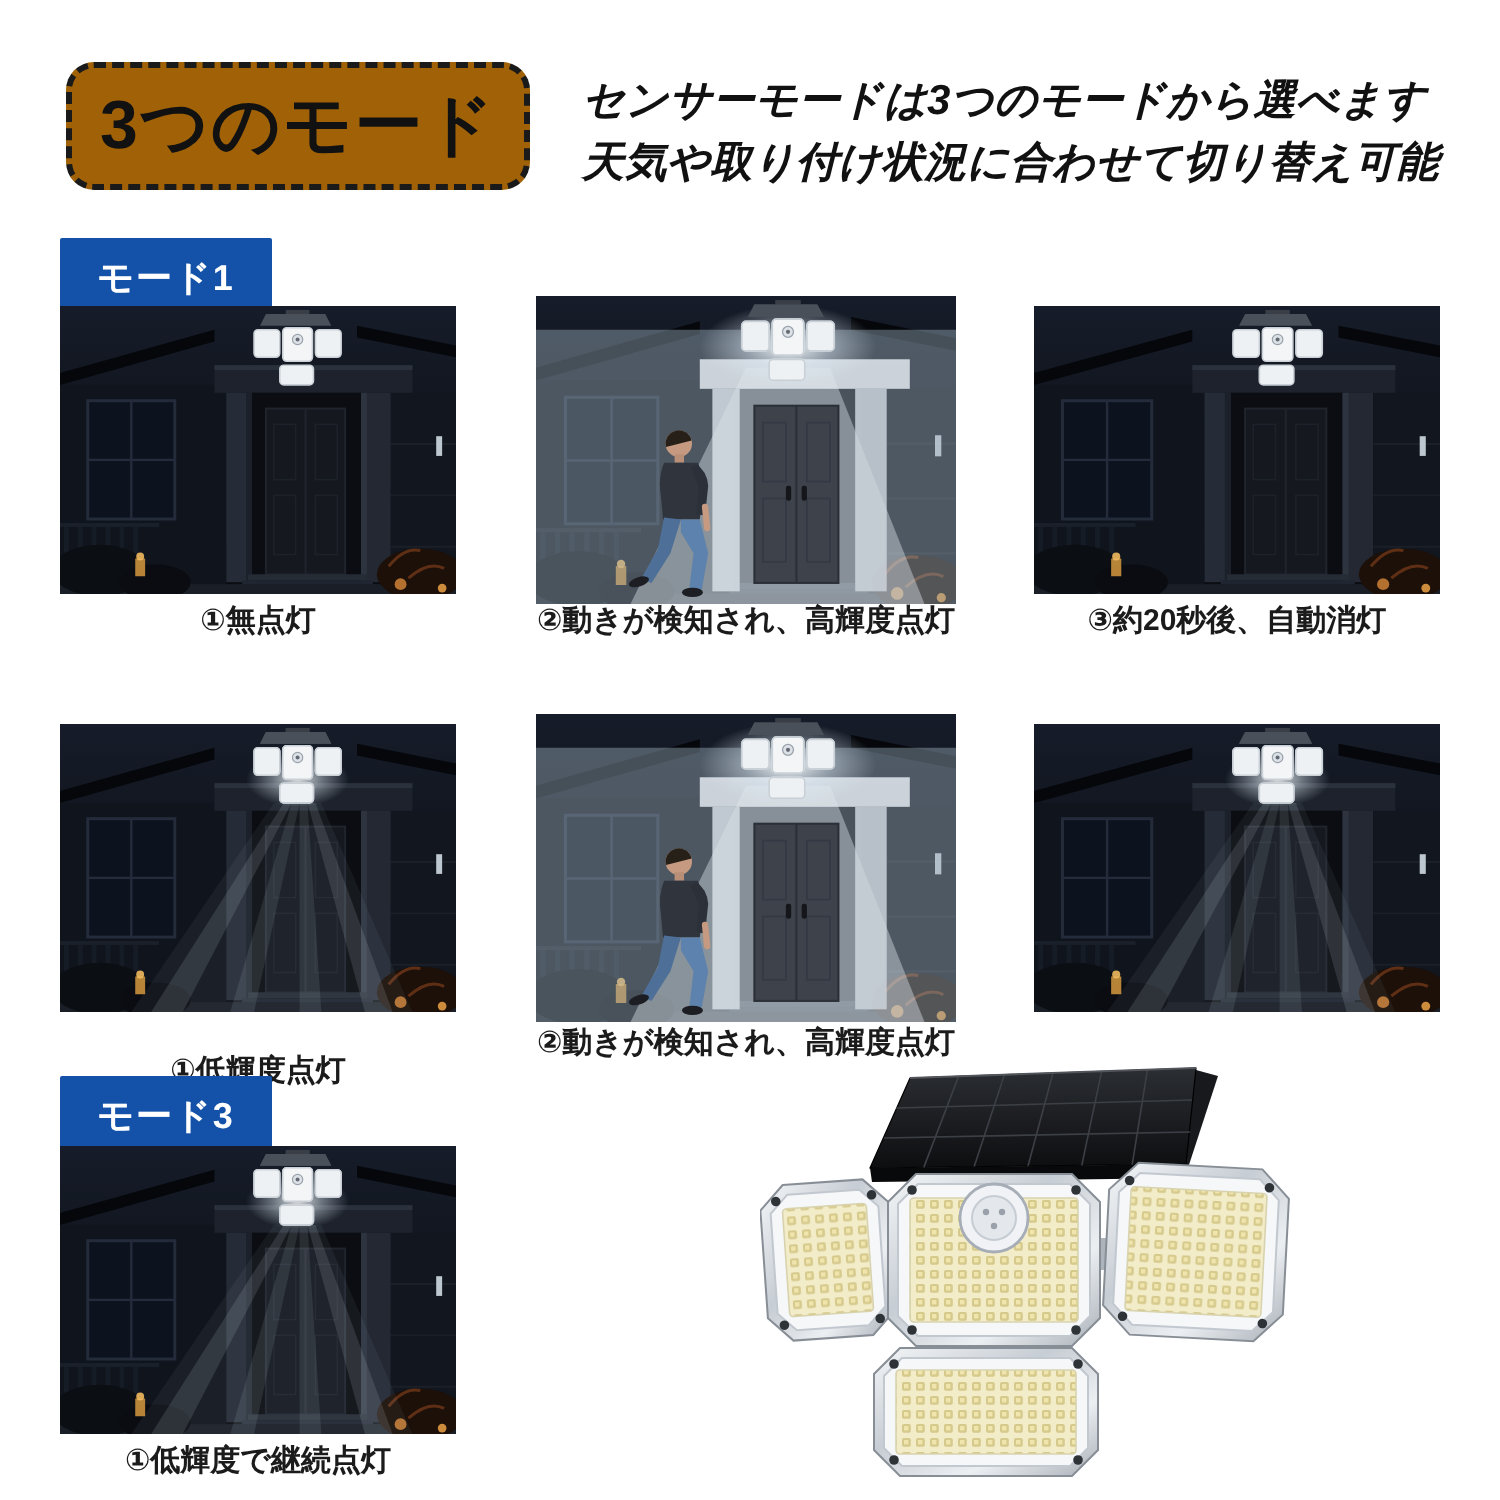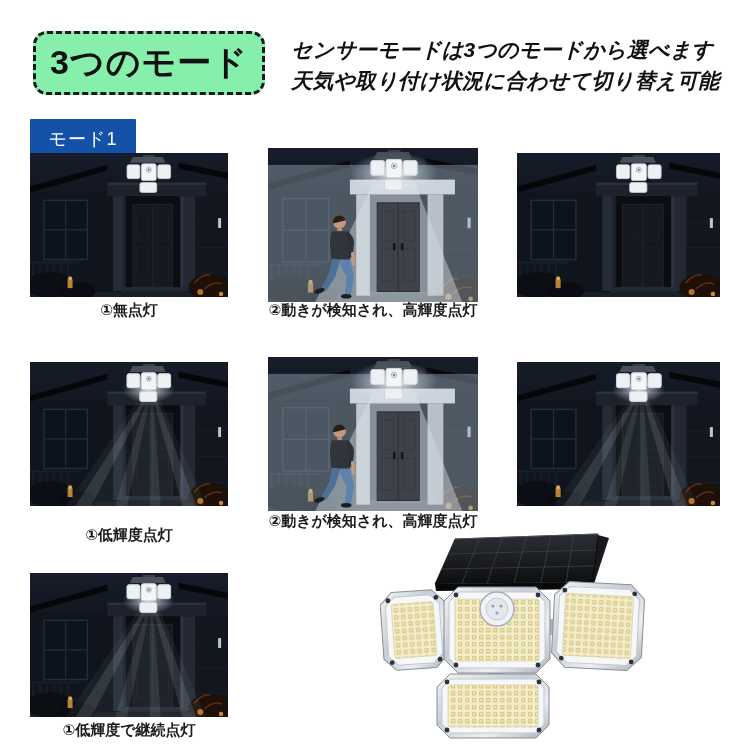--- a/index.html
+++ b/index.html
@@ -2,30 +2,30 @@
 <html style="--accent-blue: #1352a8; --badge-border: #1a1a1a; --caption-text: #1b1b1b; --led-warm: #d6c98c; --night-sky: #10151d;"><head>
 <meta charset="utf-8">
 <style>
   html,body{margin:0;padding:0;}
   body{background:#ffffff;font-family:"Liberation Sans","DejaVu Sans",sans-serif;}
   .page{position:relative;width:750px;height:750px;background:#ffffff;overflow:hidden;}
 
   
   .badge-box{position:absolute;left:33px;top:31px;width:232px;height:64px;
     border:3px dashed #1a1a1a;border-radius:14px;box-sizing:border-box;
-    display:flex;align-items:center;justify-content:center;background:#86efac;}
+    display:flex;align-items:center;justify-content:center;background:#a16207;}
   .badge-text{font-size:34px;font-weight:900;color:#111;letter-spacing:1px;white-space:nowrap;}
   .hline{position:absolute;left:291px;font-size:21px;font-weight:700;color:#111;
     letter-spacing:0.2px;white-space:nowrap;font-style:italic;}
   .hline1{top:36px;}
   .hline2{top:67px;}
 
   
   .mode-label{position:absolute;left:30px;width:106px;height:40px;
-    background:var(--accent-blue,#1352a8);color:#fff;font-size:18px;font-weight:400;
+    background:var(--accent-blue,#1352a8);color:#fff;font-size:18px;font-weight:700;
     display:flex;align-items:center;justify-content:center;letter-spacing:1px;border-radius:1px;}
 
   
   .photo{position:absolute;margin:0;padding:0;overflow:hidden;background:#0c0f15;}
   .photo svg{display:block;width:100%;height:100%;}
 
   
   .caption{position:absolute;height:20px;font-size:15px;font-weight:700;color:#1b1b1b;
     text-align:center;white-space:nowrap;}
 
@@ -188,39 +188,41 @@
         <use href="#scene-bright"></use>
       </svg>
   </figure>
   <figure class="photo" style="left:517px;top:153px;width:203px;height:144px">
     <svg viewBox="0 0 200 146" preserveAspectRatio="none">
         <use href="#scene-dark"></use>
       </svg>
   </figure>
   <div class="caption" style="left:30px;top:301px;width:198px">①無点灯</div>
   <div class="caption" style="left:268px;top:301px;width:210px">②動きが検知され、高輝度点灯</div>
+  <div class="caption" style="left:517px;top:301px;width:203px">③約20秒後、自動消灯</div>
 
   <figure class="photo" style="left:30px;top:362px;width:198px;height:144px">
     <svg viewBox="0 0 200 146" preserveAspectRatio="none">
         <use href="#scene-dim"></use>
       </svg>
   </figure>
   <figure class="photo" style="left:268px;top:357px;width:210px;height:154px">
     <svg viewBox="0 0 200 146" preserveAspectRatio="none">
         <use href="#scene-bright"></use>
       </svg>
   </figure>
   <figure class="photo" style="left:517px;top:362px;width:203px;height:144px">
     <svg viewBox="0 0 200 146" preserveAspectRatio="none">
         <use href="#scene-dim"></use>
       </svg>
   </figure>
   <div class="caption" style="left:30px;top:526px;width:198px">①低輝度点灯</div>
   <div class="caption" style="left:268px;top:512px;width:210px">②動きが検知され、高輝度点灯</div>
 
+  <div class="mode-label" style="top:538px">モード3</div>
   <figure class="photo" style="left:30px;top:573px;width:198px;height:144px">
     <svg viewBox="0 0 200 146" preserveAspectRatio="none">
         <use href="#scene-dim"></use>
       </svg>
   </figure>
   <div class="caption" style="left:30px;top:721px;width:198px">①低輝度で継続点灯</div>
 
   <svg class="product" viewBox="0 0 266 221">
 
     <g>

